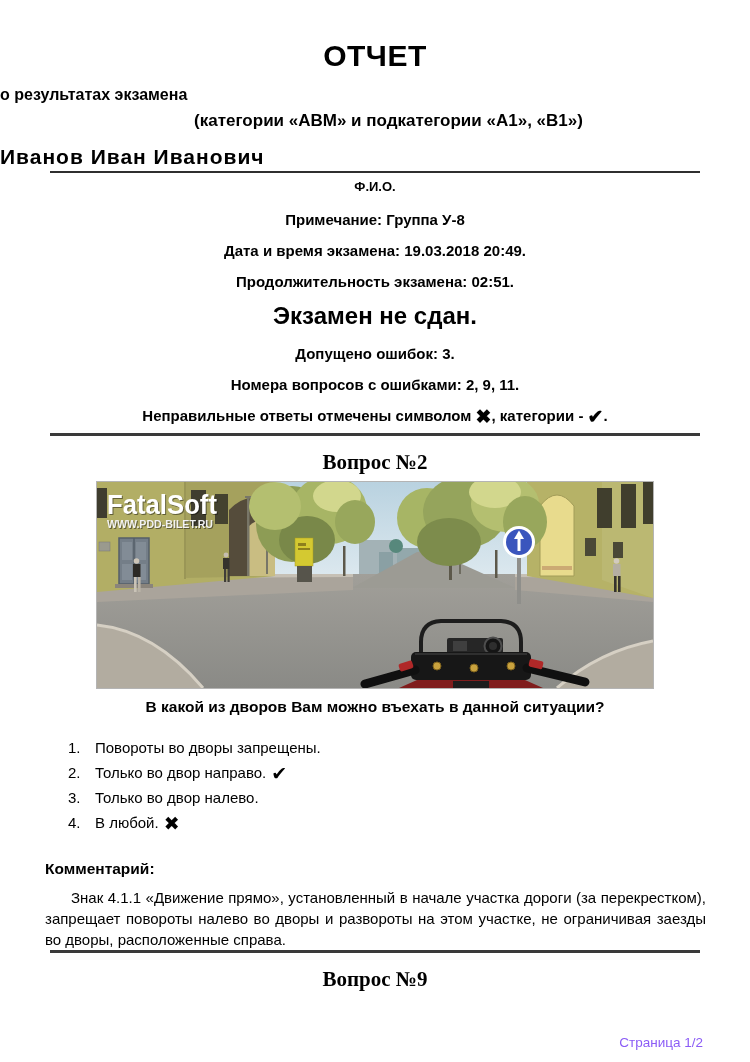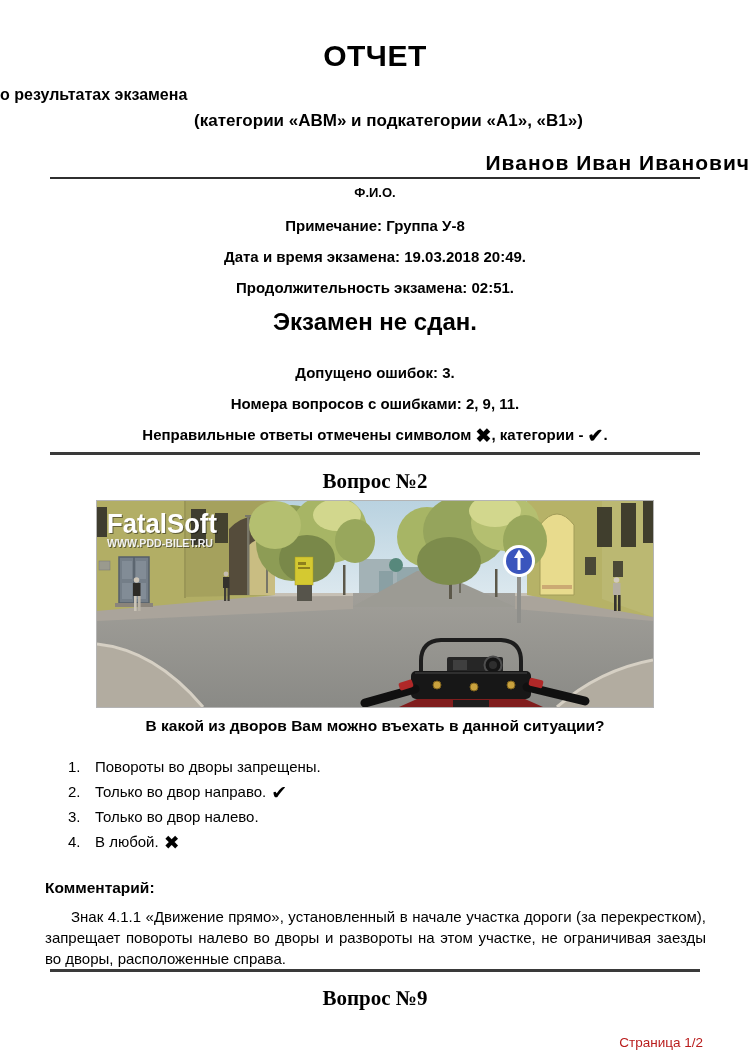--- a/index.html
+++ b/index.html
@@ -9,33 +9,33 @@
     font-family:"Liberation Sans", sans-serif;
     color:#000;
     position:relative;
     overflow:hidden;
   }
   .page { width:750px; height:1039px; position:relative; padding-top:38px; box-sizing:border-box; }
 
   .title      { font-size:30px; font-weight:bold; text-align:center; line-height:36px; letter-spacing:.5px; }
   .subtitle   { font-size:16px; font-weight:bold; text-align:left; line-height:26px; margin-top:8px; }
   .categories { font-size:17px; font-weight:bold; text-align:center; line-height:22px; margin-top:2px;padding-left:27px; }
-  .person-name{ font-size:21px; font-weight:bold; text-align:right; line-height:26px; margin-top:18px; letter-spacing:1px; }
+  .person-name{ font-size:21px; font-weight:bold; text-align:left; line-height:26px; margin-top:12px; letter-spacing:1px; }
 
   hr { border:none; margin:0 50px; }
   hr.name-line { border-top:2px solid #2f2f2f; margin-top:1px; }
   hr.section   { border-top:3px solid #3a3a3a; }
   hr.sec-1 { margin-top:8px; }
   hr.sec-2 { margin-top:0px; }
 
   .fio  { font-size:13px; font-weight:bold; text-align:center; line-height:17px; margin-top:5px; }
   .info { font-size:15px; font-weight:bold; text-align:center; line-height:19px; margin-top:15px; }
   .info + .info { margin-top:12px; }
   .result { font-size:24px; font-weight:bold; text-align:center; line-height:30px; margin-top:10px; }
-  .result + .info { margin-top:26px; }
+  .result + .info { margin-top:13px; }
   .legend { margin-top:12px; }
   .mark-inline { font-size:19px; line-height:15px; vertical-align:-2px; }
 
   h2.q-heading {
     font-family:"Liberation Serif", serif;
     font-size:21px; font-weight:bold; text-align:center;
     line-height:26px; margin:13px 0 0 0;
   }
 
   .scene-wrap {
@@ -55,21 +55,21 @@
   .answer .mark { font-size:19px; line-height:15px; vertical-align:-2px; margin-left:5px; }
 
   .comment-label { font-size:15.5px; font-weight:bold; line-height:19px; margin:27px 0 0 45px; }
   .comment {
     font-size:15px; line-height:21px; margin:9px 44px 0 45px;
     text-indent:26px; text-align:justify;
   }
 
   .footer {
     position:absolute; top:1035px; right:47px;
-    font-size:13.5px; line-height:16px; color:#b91c1c;
+    font-size:13.5px; line-height:16px; color:#8b5cf6;
   }
 </style>
 </head>
 <body>
 
 <div class="page">
 
   <div class="title">ОТЧЕТ</div>
   <div class="subtitle">о результатах экзамена</div>
   <div class="categories">(категории «АВМ» и подкатегории «А1», «В1»)</div>

